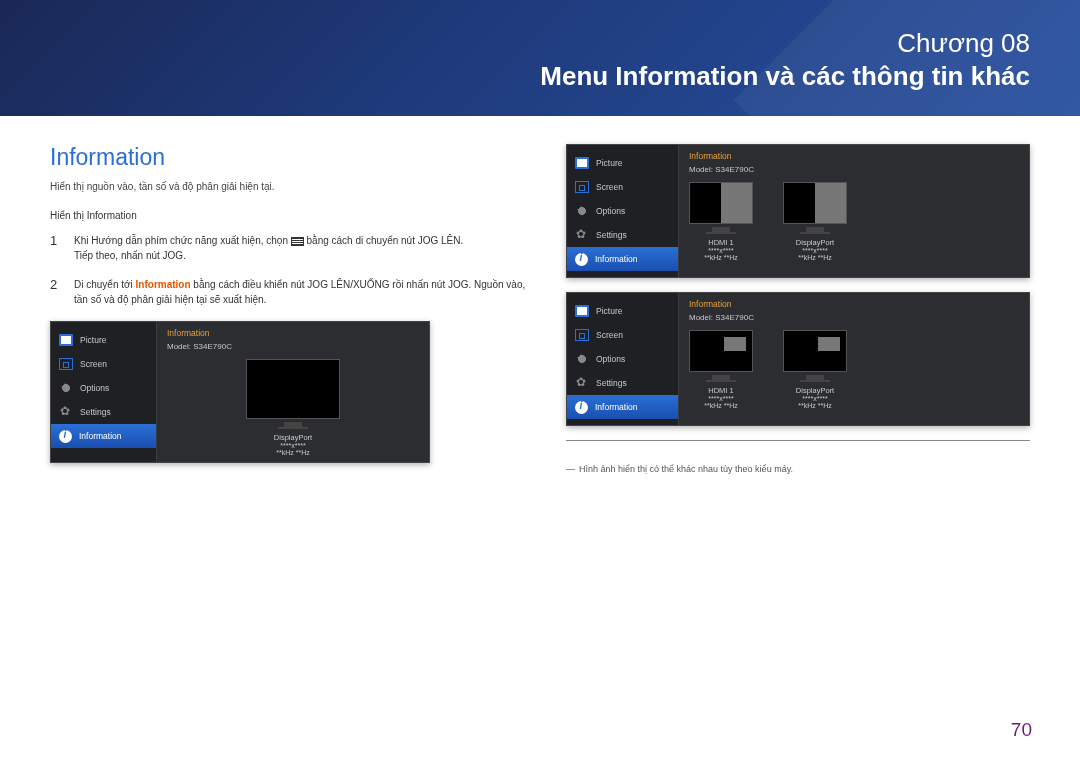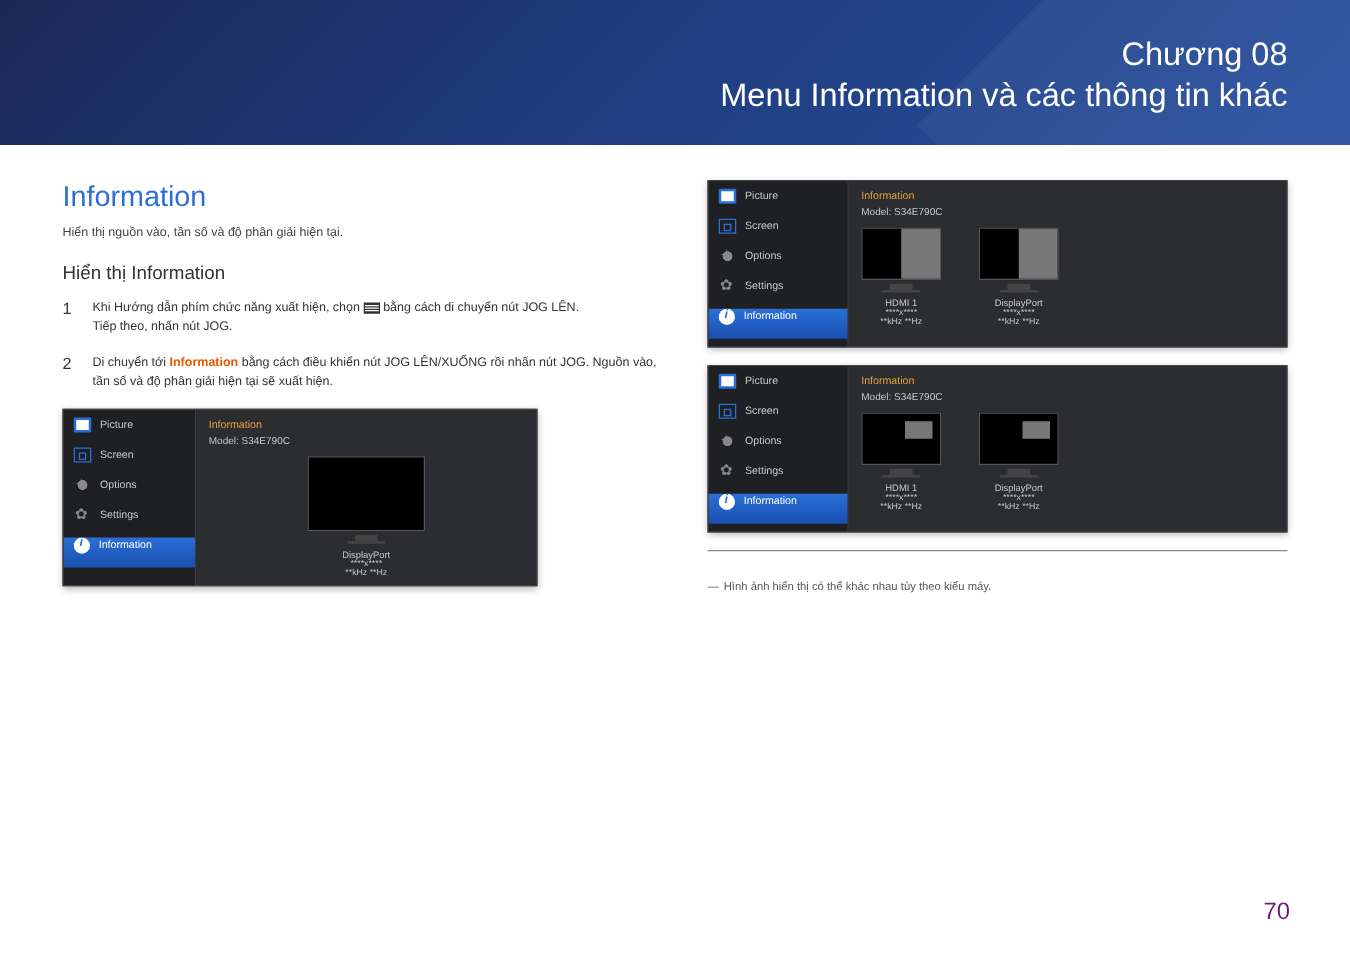--- a/index.html
+++ b/index.html
@@ -15,46 +15,46 @@
   }
   .header::after {
     content: "";
     position: absolute;
     right: -40px; top: -60px;
     width: 320px; height: 320px;
     background: rgba(255,255,255,0.05);
     transform: rotate(45deg);
   }
   .chapter { font-size: 26px; font-weight: 300; margin-bottom: 2px; }
-  .chapter-title { font-size: 26px; font-weight: 400; }
+  .chapter-title { font-size: 26px; font-weight: 700; }
   .header-sub { font-size: 9.5px; margin-top: 14px; color: #ccd; }
 
   .body { display: flex; padding: 28px 50px 0 50px; gap: 36px; }
   .col-left { flex: 0 0 480px; }
   .col-right { flex: 1; }
 
   .h1-blue { color: #2a6fd6; font-size: 23px; font-weight: 400; margin-bottom: 10px; }
   .sub-desc { font-size: 10px; color: #444; margin-bottom: 18px; }
-  .h2 { font-size: 15px; color: #333; font-weight: 400; margin-bottom: 12px; }
+  .h2 { font-size: 10px; color: #333; font-weight: 400; margin-bottom: 12px; }
 
   .steps { font-size: 10px; color: #333; }
   .step { display: flex; margin-bottom: 14px; gap: 10px; }
   .step-num { font-size: 13px; color: #333; width: 14px; }
   .step-text { flex: 1; line-height: 1.5; }
   .step-text .kw { color: #e85600; font-weight: bold; }
   .menu-ico { display: inline-block; width: 13px; height: 9px; background: #333; position: relative; vertical-align: middle; }
   .menu-ico::before, .menu-ico::after { content:""; position:absolute; left:1px; right:1px; height:1px; background:#fff; }
   .menu-ico::before { top:2px; } .menu-ico::after { bottom:2px; }
   .menu-ico b { position:absolute; left:1px; right:1px; top:4px; height:1px; background:#fff; }
 
   
   .osd-wrap { background: #2c2f34; border: 1px solid #444; display: flex; box-shadow: 0 2px 6px rgba(0,0,0,0.3); margin-bottom: 14px; }
   .osd-left { width: 112px; background: #1e2023; padding: 6px 0; border-right: 1px solid #3a3d42; }
   .osd-right { flex: 1; background: #2b2d31; padding: 6px 10px; position: relative; }
-  .osd-item { display: flex; height: 24px; padding: 0 8px; font-size: 8.5px; color: #c8c8c8; gap: 7px; }
+  .osd-item { display: flex; align-items: center; height: 24px; padding: 0 8px; font-size: 8.5px; color: #c8c8c8; gap: 7px; }
   .osd-item.sel { background: linear-gradient(#2a6fd6, #1a4fb0); color: #fff; }
   .ico { width: 14px; height: 12px; display: inline-block; position: relative; }
   .ico-picture { background: #2a6fd6; border-radius: 1px; }
   .ico-picture::after { content:""; position:absolute; inset:2px; background:#fff; }
   .ico-screen { border: 1px solid #2a6fd6; }
   .ico-screen::after { content:""; position:absolute; left:3px; top:3px; width:4px; height:4px; border:1px solid #2a6fd6; }
   .ico-options { background: radial-gradient(circle, #888 40%, transparent 45%); }
   .ico-options::before { content:"✦"; position:absolute; left:1px; top:-2px; color:#888; font-size:12px; }
   .ico-settings::before { content:"✿"; position:absolute; left:1px; top:-2px; color:#888; font-size:12px; }
   .ico-info { background:#fff; border-radius:50%; width:13px; height:13px; }

